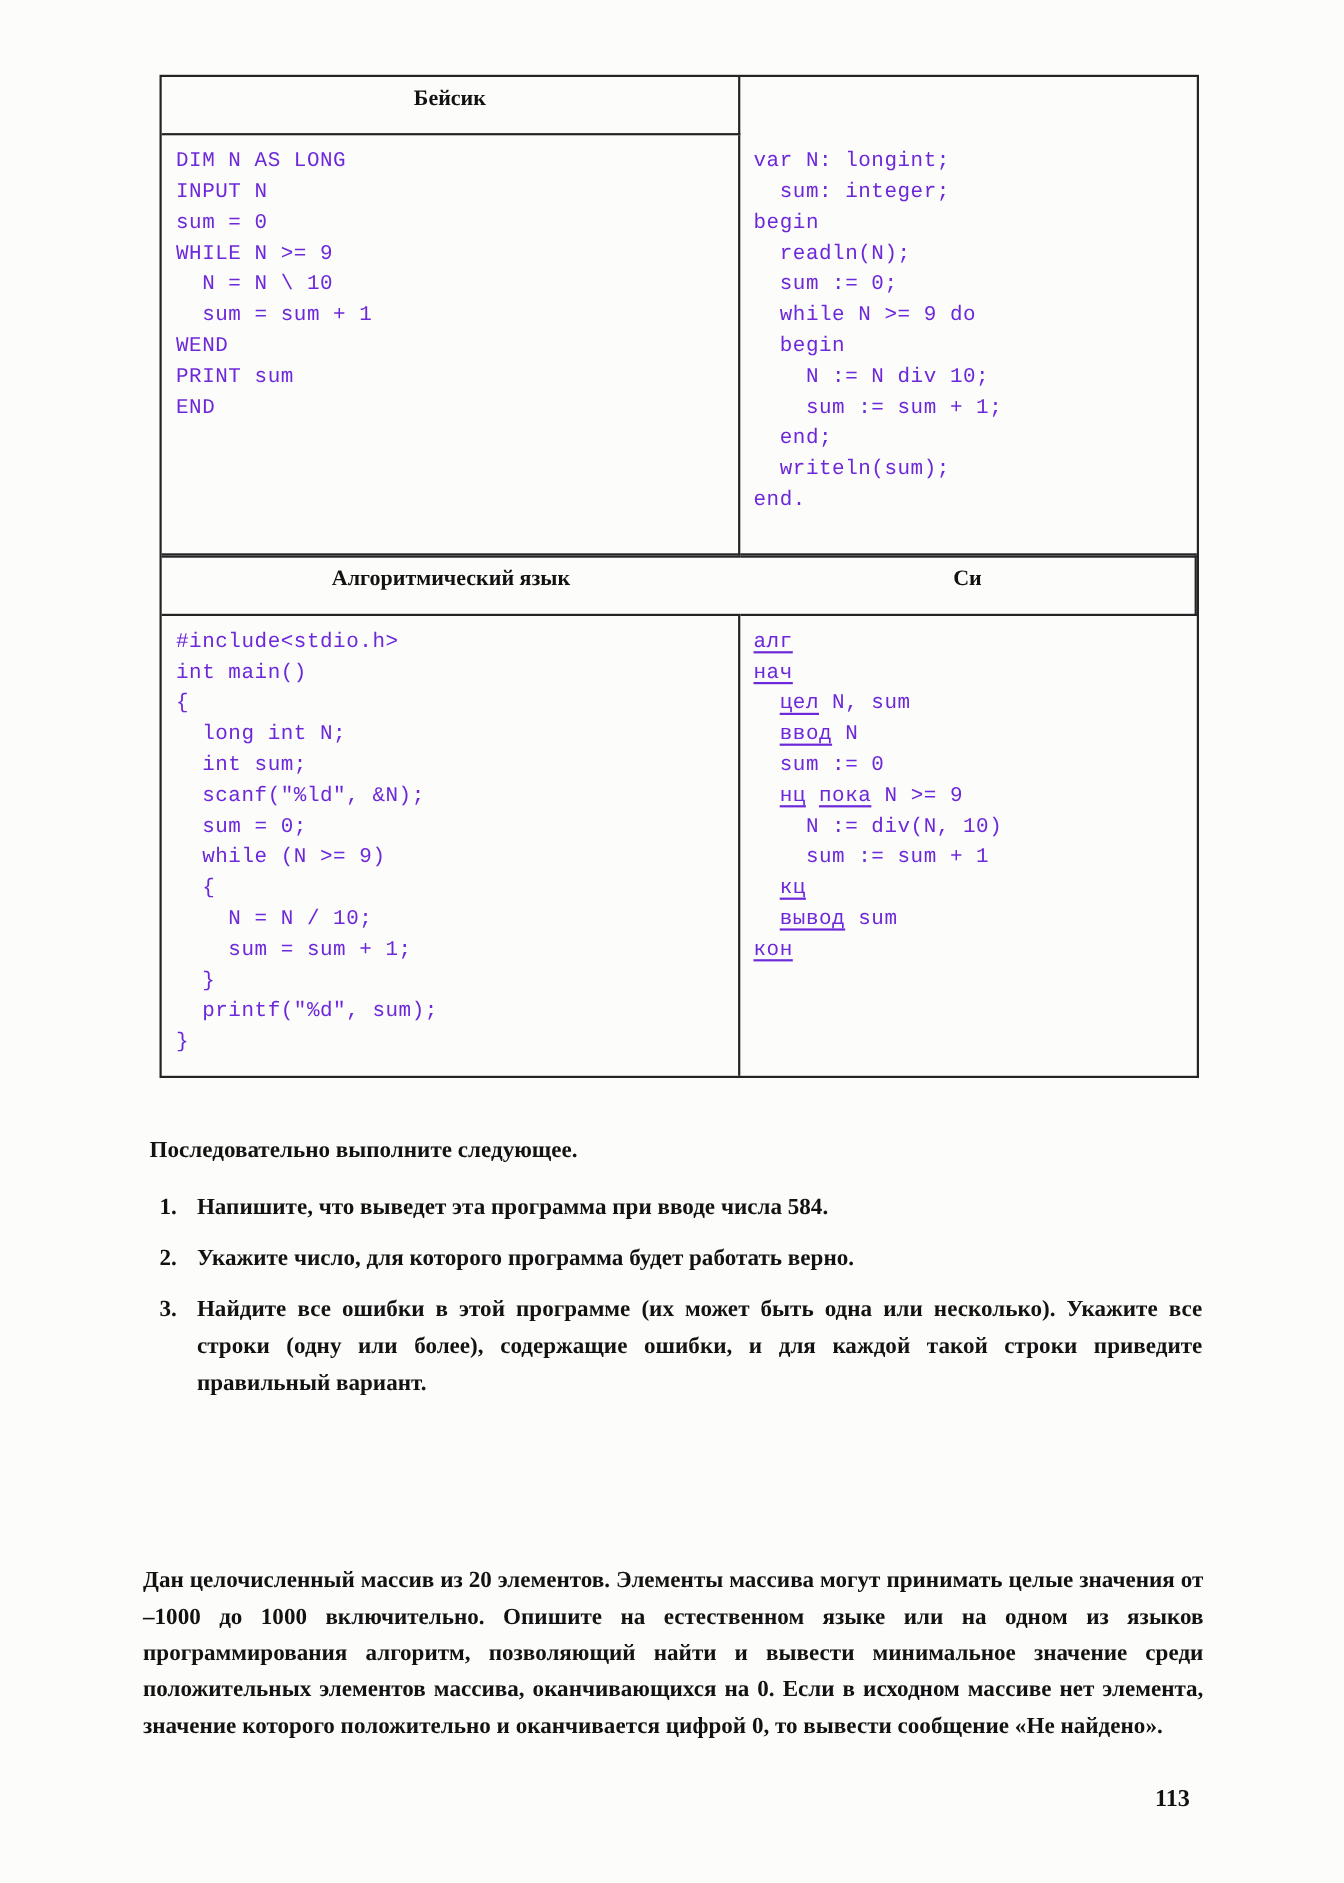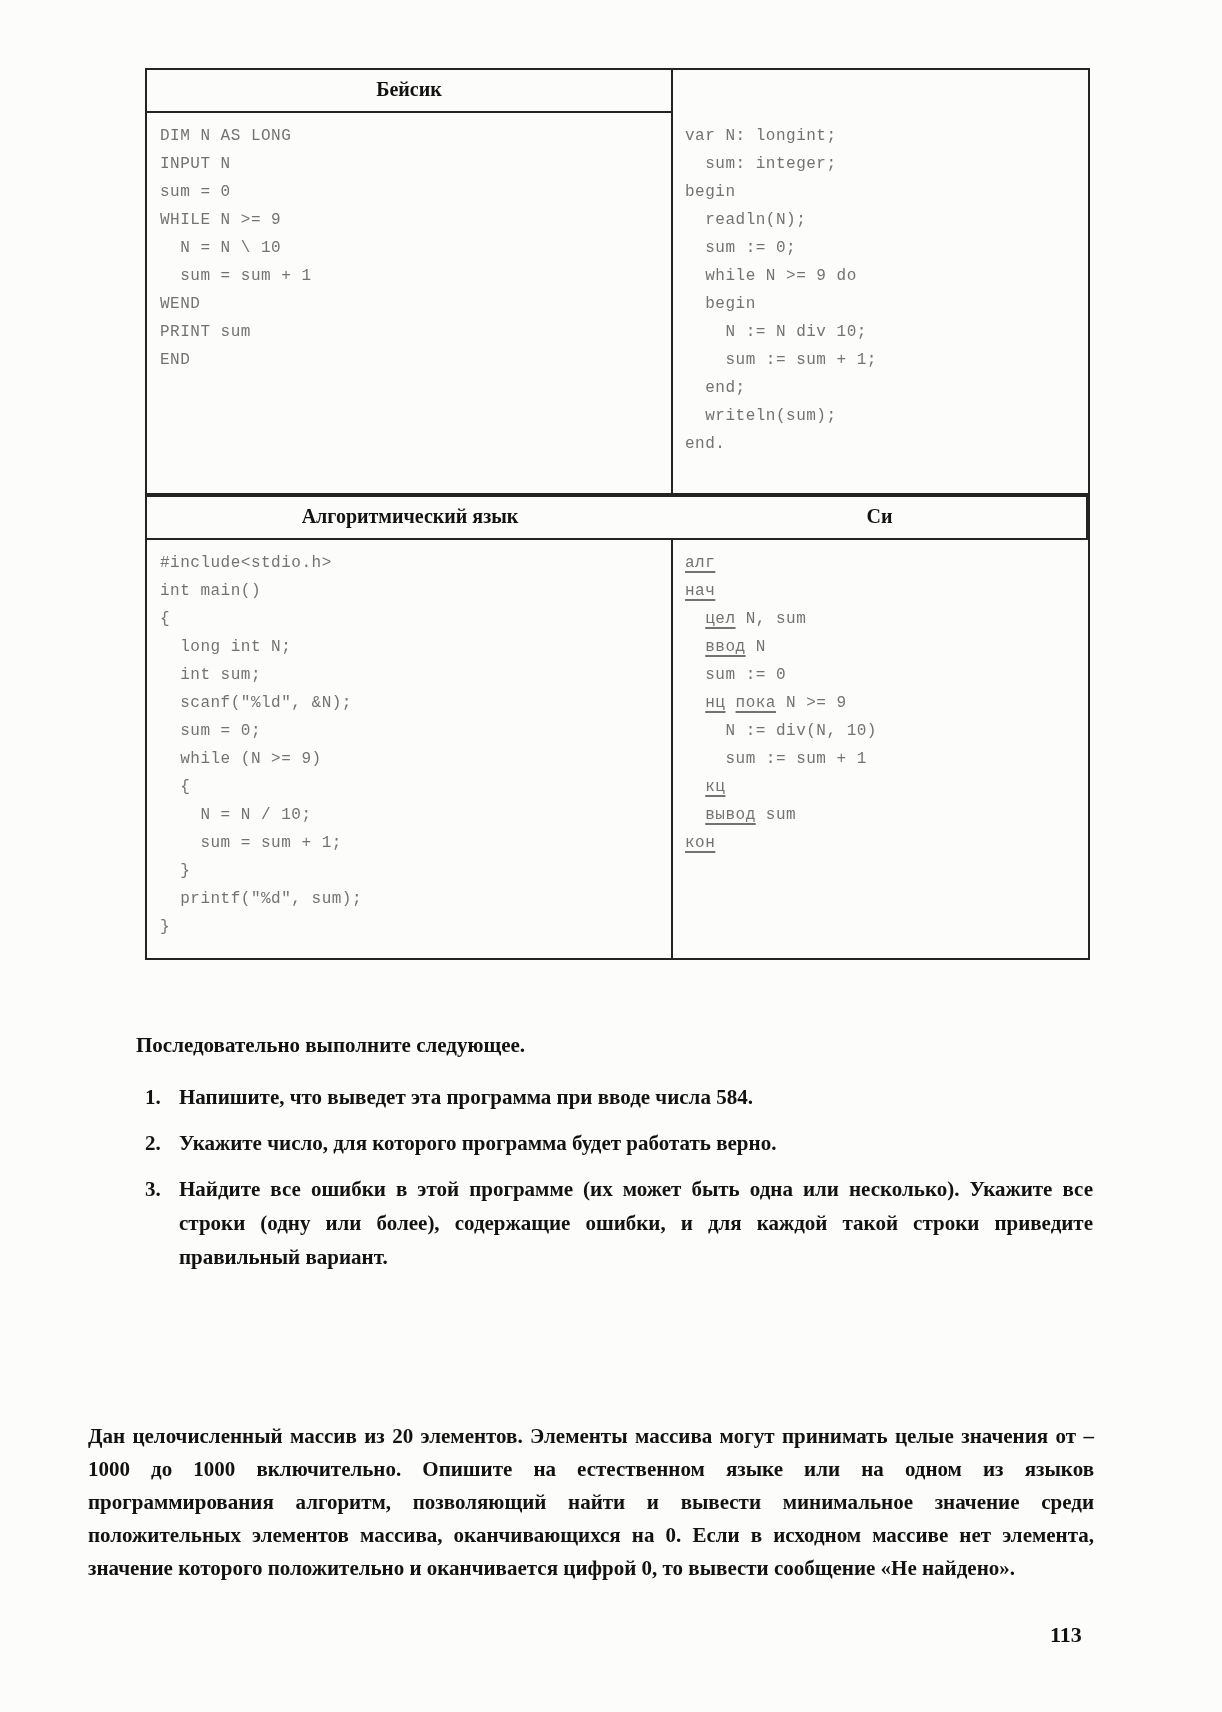--- a/index.html
+++ b/index.html
@@ -22,33 +22,33 @@
     border:2px solid #242424;
     background:#fcfcfa;
   }
   .t-row { display:grid; grid-template-columns:55.9% 44.1%; }
   .t-cell { box-sizing:border-box; }
   .t-cell.first { border-right:2px solid #242424; }
   .t-head .t-cell {
     text-align:center;
     font-weight:bold;
     font-size:20px;
-    padding:8px 0 10px 0;
+    padding:8px 0 20px 0;
     border-bottom:2px solid #242424;
     font-family:"Liberation Serif", serif;
   }
   .t-head2 .t-cell { border-top:2px solid #242424; }
   .code {
     font-family:"Liberation Mono","DejaVu Sans Mono",monospace;
-    font-size:16px;
+    font-size:19px;
     line-height:28px;
     letter-spacing:0.5px;
     padding:9px 4px 10px 13px;
     white-space:pre;
-    color:#737373;
+    color:#6d28d9;
   }
   .t-row .code + .code { padding-left:12px; }
   .body1 .t-cell { border-bottom:2px solid #242424; min-height:382px; }
   .body2 .t-cell { min-height:418px; }
   .code-line { white-space:pre; }
   .kw { text-decoration:underline; text-decoration-thickness:1.5px; text-underline-offset:4px; }
 
   
   .intro {
     position:absolute; left:136px; top:1033px;
@@ -64,21 +64,21 @@
     margin-top:16px;
     font-size:21px; font-weight:bold; line-height:35px;
     text-align:justify; width:950px;
   }
   .problem {
     position:absolute; left:88px; top:1420px; width:1006px;
     display:flex;
     font-size:21px; font-weight:bold; line-height:33px;
   }
   .pnum { flex:none; width:55px; }
-  .ptext { flex:1; text-align:justify; }
+  .ptext { flex:1; text-align:justify;margin-left:42px; }
   .pageno {
     position:absolute; left:1050px; top:1622px;
     font-size:22px; font-weight:bold;
   }
 </style>
 </head>
 <body>
 
 <div class="page">
 

